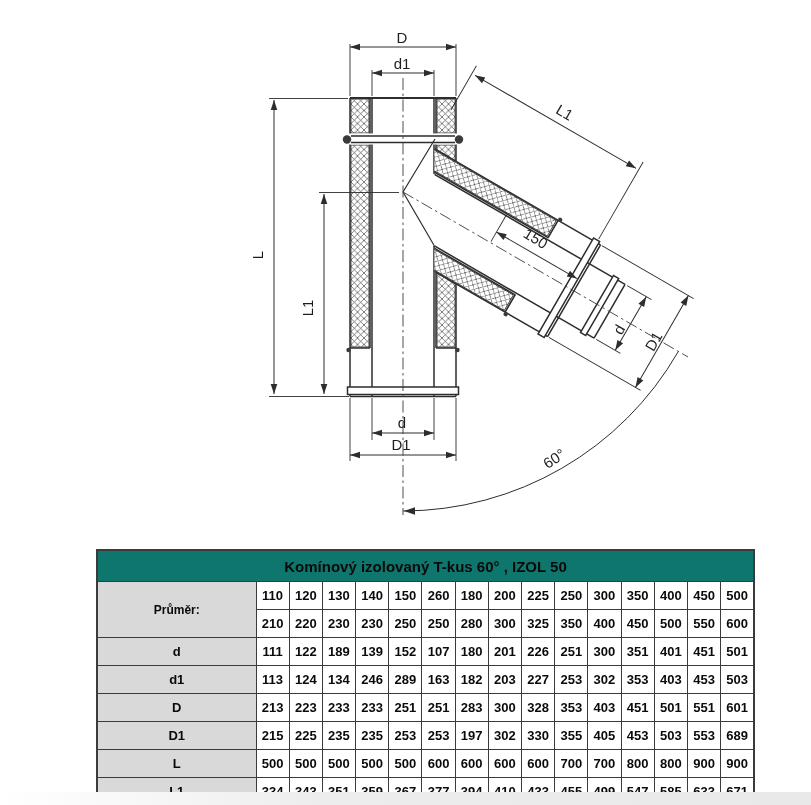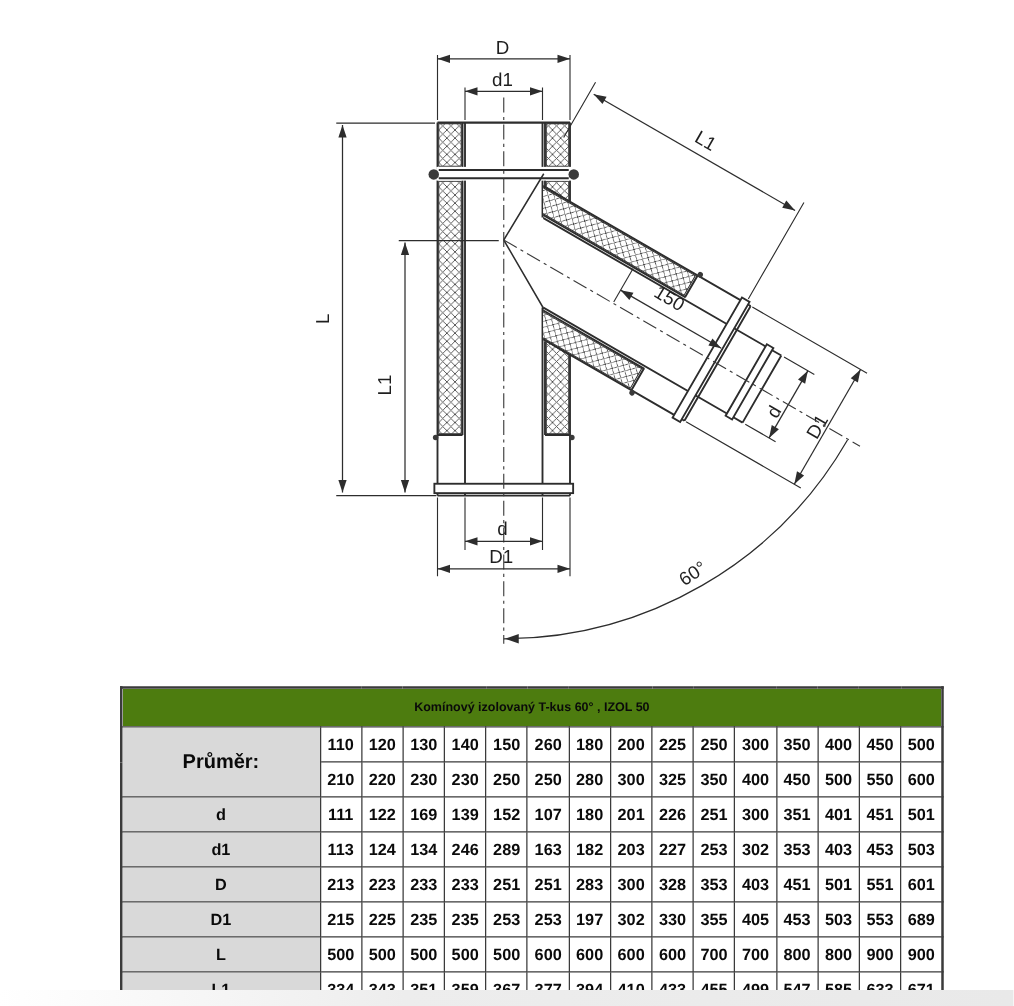--- a/index.html
+++ b/index.html
@@ -4,23 +4,23 @@
 <style>
   html,body{margin:0;padding:0;background:#fff;}
   .stage{position:relative;width:811px;height:805px;background:#fff;overflow:hidden;
          font-family:"Liberation Sans",sans-serif;}
   .diagram-svg{position:absolute;left:0;top:0;}
   .t{font:15px "Liberation Sans",sans-serif;fill:#1f1f1f;}
   .twrap{position:absolute;left:96px;top:549px;}
   table.dims{border-collapse:collapse;table-layout:fixed;width:659px;border:2px solid #3b3b3b;}
   table.dims td{border:1px solid #3b3b3b;text-align:center;vertical-align:middle;
                 color:#0a0a0a;font-weight:bold;overflow:hidden;}
-  td.title{background:#4d7c0f;font-size:10px;height:28px;}
+  td.title{background:#0f766e;font-size:15px;height:28px;}
   td.lbl{background:#d9d9d9;font-size:13px;}
-  td.lbl.big{font-size:16px;}
+  td.lbl.big{font-size:12px;}
   td.val{background:#ffffff;font-size:13px;height:25px;}
   .bottom-fade{position:absolute;left:0;right:0;bottom:0;height:13px;
                background:linear-gradient(to right,#ffffff 0%,#ededed 40%,#e9e9e9 100%);}
 </style>
 </head>
 <body>
 
 <div class="stage">
 
   <svg class="diagram-svg" width="811" height="545" viewBox="0 0 811 545">
@@ -207,21 +207,21 @@
             <td class="val">400</td>
             <td class="val">450</td>
             <td class="val">500</td>
             <td class="val">550</td>
             <td class="val">600</td>
           </tr>
           <tr>
             <td class="lbl">d</td>
             <td class="val">111</td>
             <td class="val">122</td>
-            <td class="val">169</td>
+            <td class="val">189</td>
             <td class="val">139</td>
             <td class="val">152</td>
             <td class="val">107</td>
             <td class="val">180</td>
             <td class="val">201</td>
             <td class="val">226</td>
             <td class="val">251</td>
             <td class="val">300</td>
             <td class="val">351</td>
             <td class="val">401</td>

